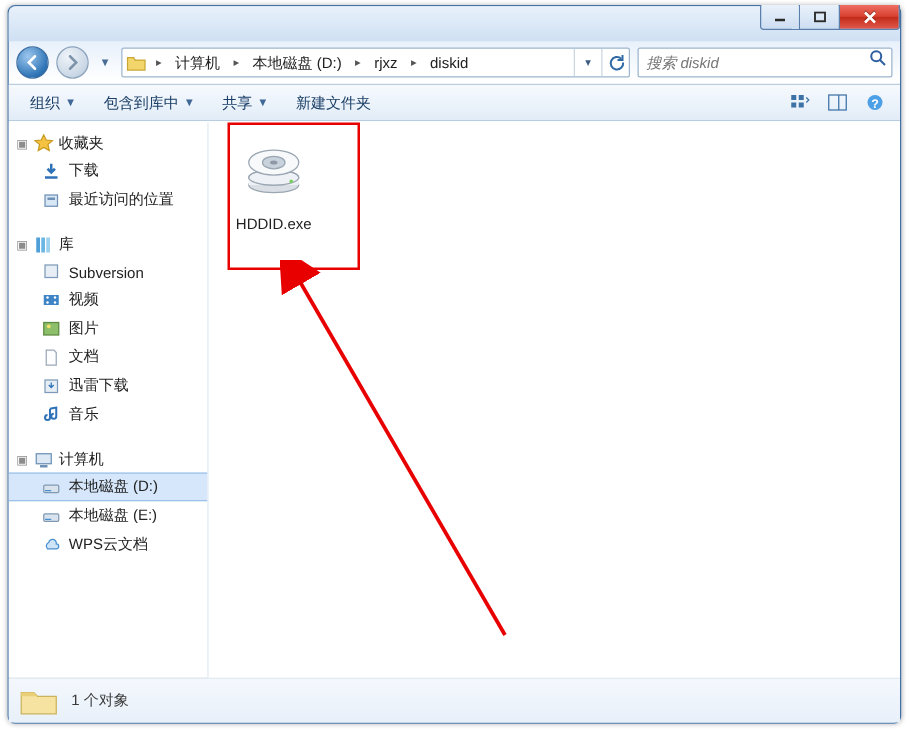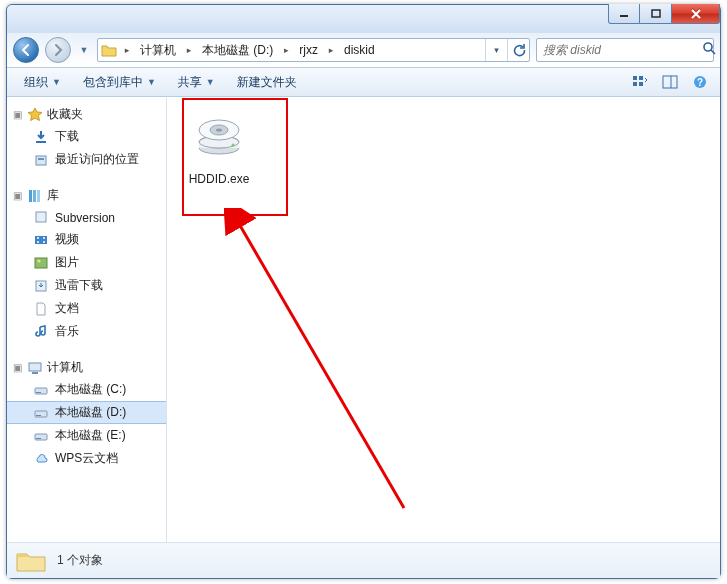--- a/index.html
+++ b/index.html
@@ -51,22 +51,22 @@
   .addressbar {
     flex:1; height:24px; border:1px solid #9db6ce; background:#fff;
     display:flex; align-items:center; overflow:hidden; border-radius:2px;
   }
   .addr-icon { width:22px; display:flex; align-items:center; justify-content:center; }
   .crumb { display:flex; align-items:center; height:100%; padding:0 6px; font-size:12px; color:#222; white-space:nowrap; }
   .crumb-sep { width:14px; display:flex; align-items:center; justify-content:center; color:#555; }
   .addr-tail { margin-left:auto; display:flex; align-items:center; }
   .addr-btn { width:22px; height:22px; border-left:1px solid #cbd7e4; display:flex; align-items:center; justify-content:center; color:#3c5d82; }
   .searchbox {
-    width:178px; height:24px; border:1px solid #9db6ce; background:#fff;
-    display:flex; align-items:center; padding:0 4px; border-radius:2px;
+    width:204px; height:24px; border:1px solid #9db6ce; background:#fff;
+    display:flex; padding:0 4px; border-radius:2px;
   }
   .searchbox input {
     flex:1; border:none; outline:none; font-size:12px; color:#666; font-style:italic; background:transparent;
   }
   .searchbox .sicon { color:#2e5ea0; }
   
   .toolbar {
     height:30px; border-top:1px solid #b8cde0; border-bottom:1px solid #b8cde0;
     background:linear-gradient(#f6fafe,#e2ecf7);
     display:flex; align-items:center; padding:0 8px; font-size:12px; color:#1a3e66; gap:4px;
@@ -310,33 +310,33 @@
               <svg width="14" height="14">
                 <rect x="1" y="2" width="12" height="10" fill="#8dbf6b" stroke="#5c8a3e"></rect>
                 <circle cx="5" cy="5" r="1.5" fill="#f9e16c"></circle>
               </svg>
             </span>
           <span>图片</span>
         </div>
         <div class="item">
           <span class="ic">
               <svg width="14" height="14">
+                <path d="M3 1h6l2 2v10H3z" fill="#fefefe" stroke="#9aa8b7"></path>
+              </svg>
+            </span>
+          <span>文档</span>
+        </div>
+        <div class="item">
+          <span class="ic">
+              <svg width="14" height="14">
                 <rect x="2" y="2" width="10" height="10" fill="#e8eef5" stroke="#7d9bb8"></rect>
                 <path d="M7 4v4M5 6l2 2 2-2" stroke="#2f72b8" fill="none"></path>
               </svg>
             </span>
           <span>迅雷下载</span>
-        </div>
-        <div class="item">
-          <span class="ic">
-              <svg width="14" height="14">
-                <path d="M3 1h6l2 2v10H3z" fill="#fefefe" stroke="#9aa8b7"></path>
-              </svg>
-            </span>
-          <span>文档</span>
         </div>
         <div class="item">
           <span class="ic">
               <svg width="14" height="14">
                 <path d="M6 2v7a2 2 0 1 1-2-2" fill="none" stroke="#2f72b8" stroke-width="1.6"></path>
                 <path d="M6 2l5-1v7a2 2 0 1 1-2-2" fill="none" stroke="#2f72b8" stroke-width="1.6"></path>
               </svg>
             </span>
           <span>音乐</span>
         </div>
@@ -345,29 +345,20 @@
       <div class="group">
         <div class="group-head">
           <span class="arrow">▣</span>
           <span class="ic">
               <svg width="16" height="16">
                 <rect x="2" y="3" width="12" height="8" fill="#dce8f4" stroke="#6e91b5"></rect>
                 <rect x="5" y="12" width="6" height="2" fill="#6e91b5"></rect>
               </svg>
             </span>
           <span class="ghead-label">计算机</span>
-        </div>
-        <div class="item">
-          <span class="ic">
-              <svg width="14" height="14">
-                <rect x="1" y="5" width="12" height="6" rx="1" fill="#d9e3ee" stroke="#8099b3"></rect>
-                <rect x="2" y="9" width="5" height="1" fill="#4a8fd0"></rect>
-              </svg>
-            </span>
-          <span>本地磁盘 (C:)</span>
         </div>
         <div class="item selected">
           <span class="ic">
               <svg width="14" height="14">
                 <rect x="1" y="5" width="12" height="6" rx="1" fill="#d9e3ee" stroke="#8099b3"></rect>
                 <rect x="2" y="9" width="5" height="1" fill="#4a8fd0"></rect>
               </svg>
             </span>
           <span>本地磁盘 (D:)</span>
         </div>

